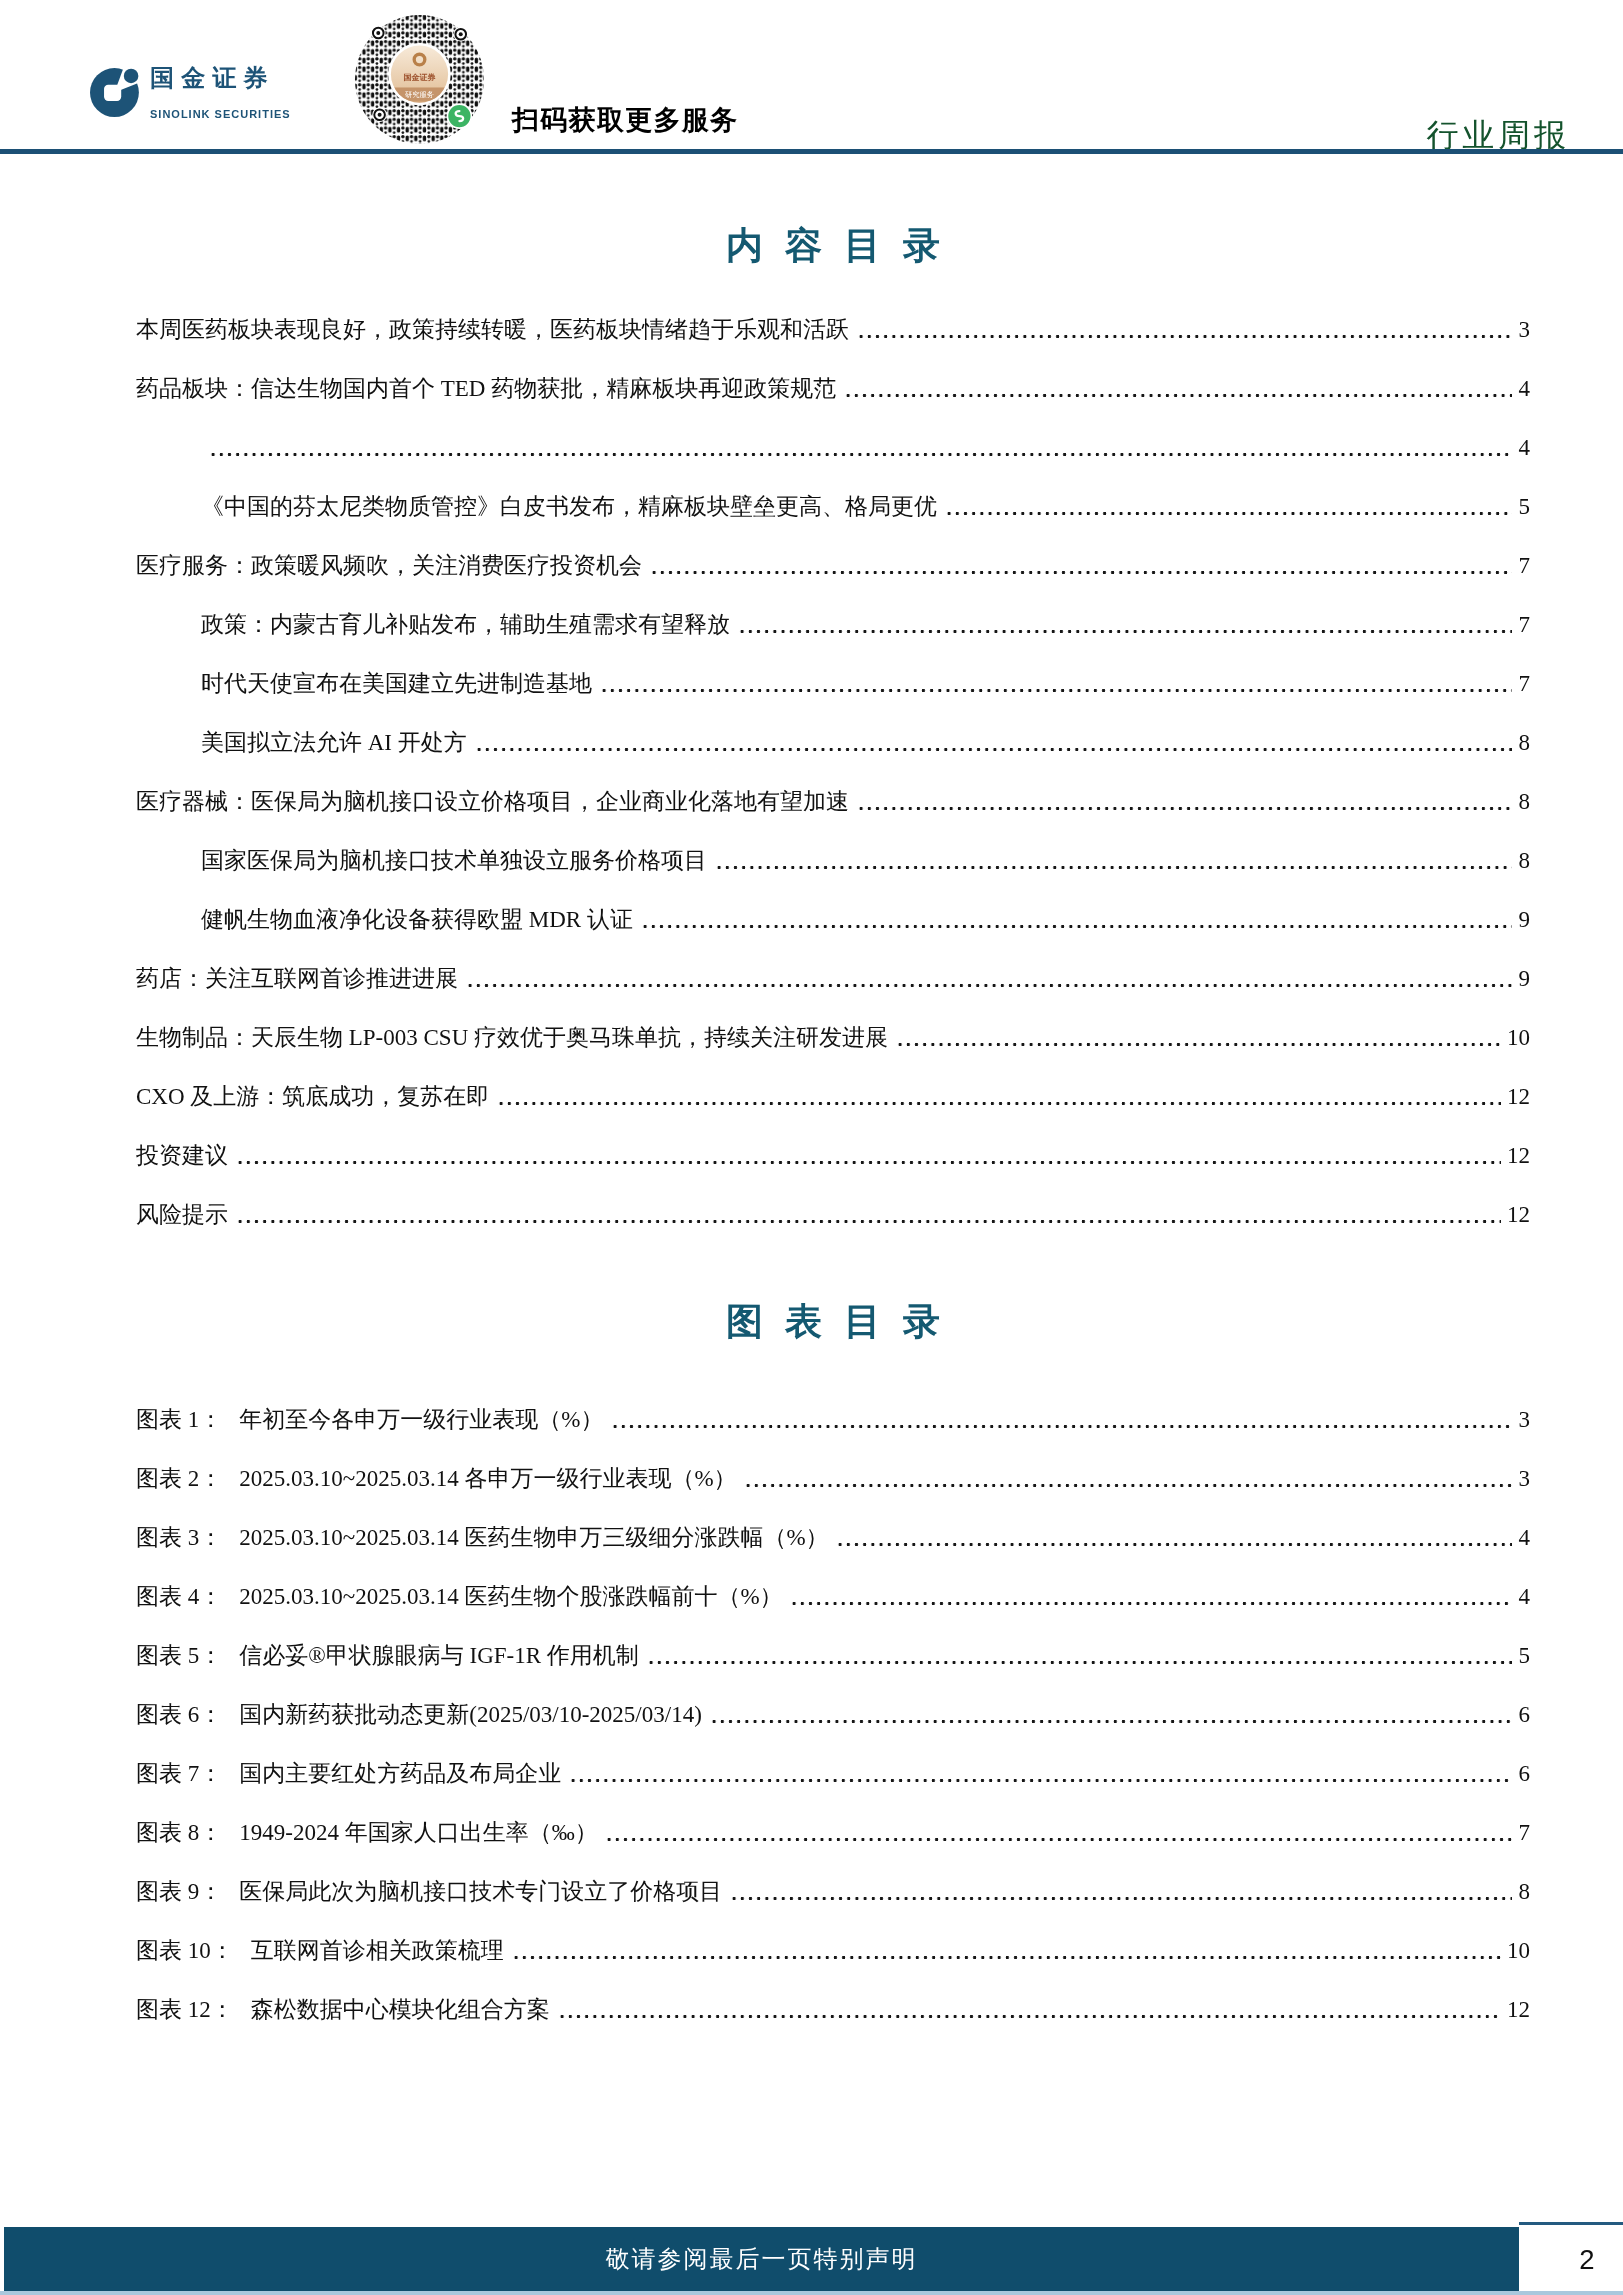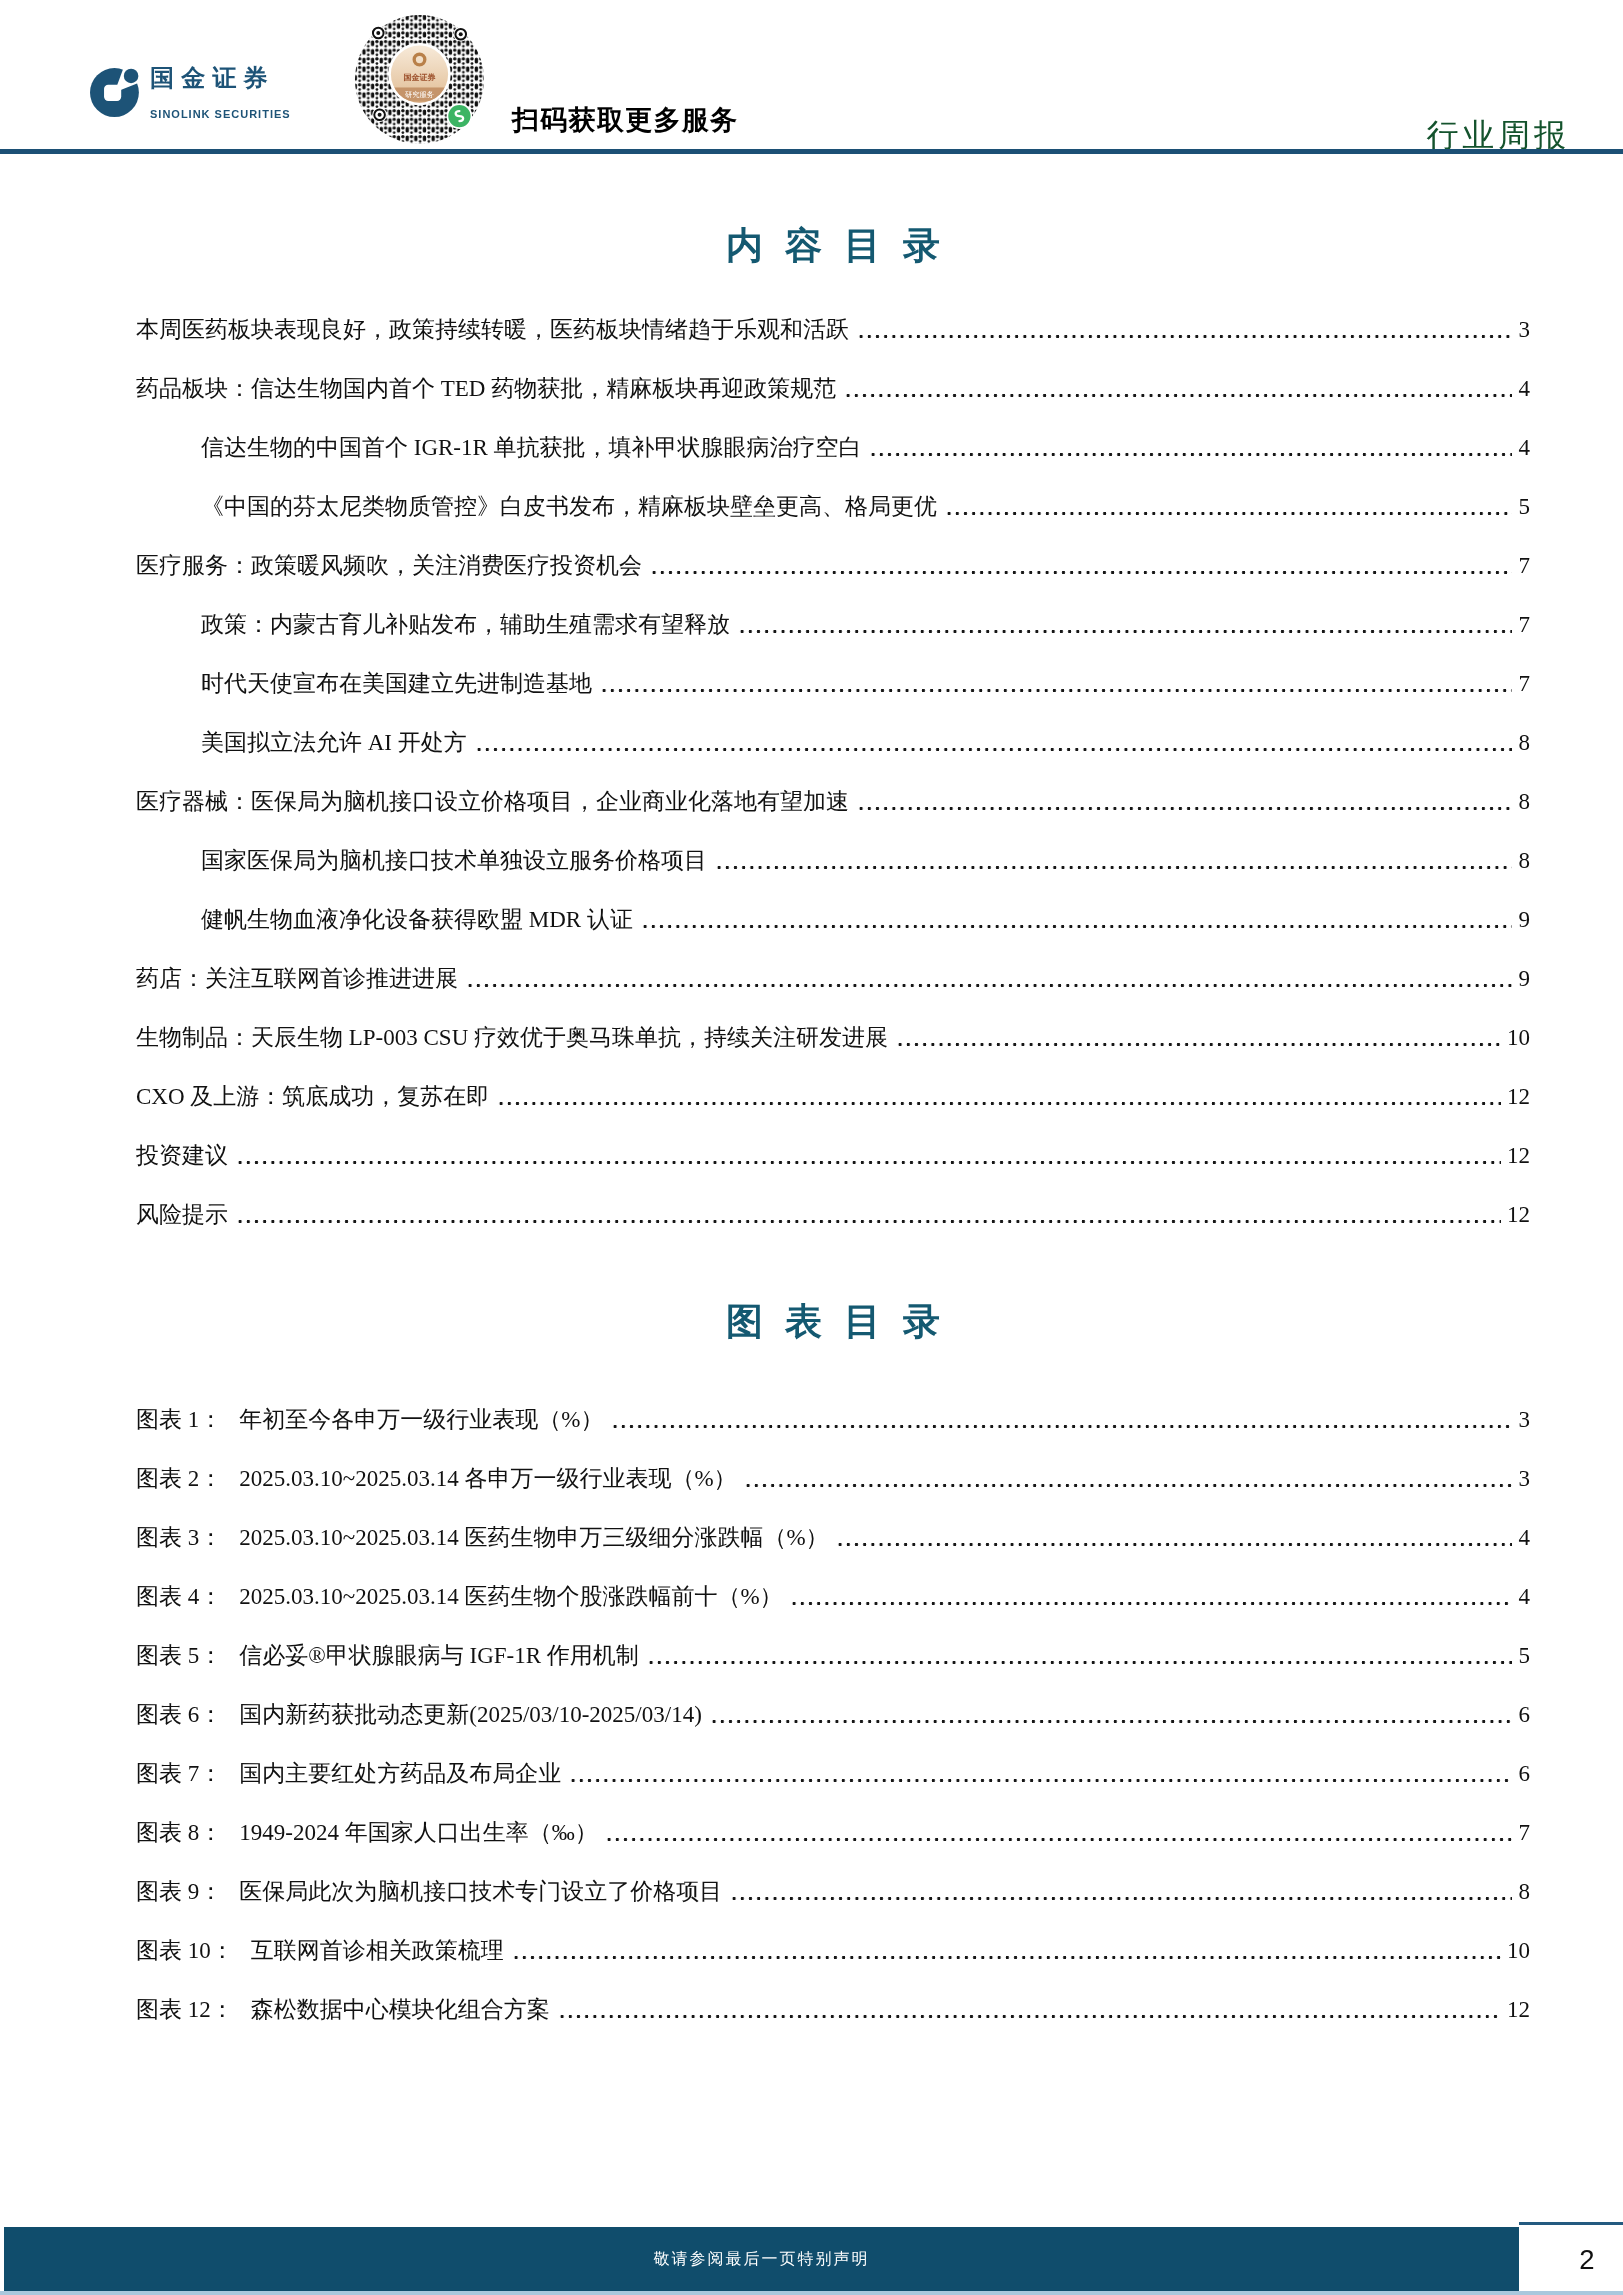--- a/index.html
+++ b/index.html
@@ -31,21 +31,21 @@
   .toc-row.indent{padding-left:65px;}
   .toc-text,.fig-label{white-space:nowrap;}
   .fig-label{margin-right:17px;}
   .leader{flex:1 1 auto;height:9.2px;margin:0 6.5px 2.6px 7.8px;
           background-image:radial-gradient(circle,#161616 1.4px,transparent 1.9px);
           background-size:8.2px 9.2px;background-repeat:repeat-x;background-position:left center;}
   .toc-page{white-space:nowrap;}
   
   .footer-bar{position:absolute;left:3.9px;top:2227px;width:1515px;height:64px;background:#104d6c;
               display:flex;align-items:center;justify-content:center;}
-  .footer-bar span{color:#fff;font-size:16px;letter-spacing:2px;text-align:center;}
+  .footer-bar span{color:#fff;font-size:24px;letter-spacing:2px;text-align:center;}
   .page-num-box{position:absolute;left:1519px;right:0;top:2222px;height:69px;background:#fff;
                 border-top:3.9px solid #235a80;display:flex;align-items:center;justify-content:center;}
   .page-num-box span{font-size:27.5px;color:#111;font-family:"Liberation Sans","DejaVu Sans",sans-serif;}
   .bottom-line{position:absolute;left:0;right:0;top:2291px;height:4.6px;background:#aac8dd;}
 </style>
 </head>
 <body>
 
 <div class="page">
 
@@ -121,21 +121,20 @@
           <span class="toc-text">本周医药板块表现良好，政策持续转暖，医药板块情绪趋于乐观和活跃</span>
           <span class="leader"></span>
           <span class="toc-page">3</span>
         </div>
         <div class="toc-row">
           <span class="toc-text">药品板块：信达生物国内首个 TED 药物获批，精麻板块再迎政策规范</span>
           <span class="leader"></span>
           <span class="toc-page">4</span>
         </div>
         <div class="toc-row indent">
-          <span class="toc-text">信达生物的中国首个 IGR-1R 单抗获批，填补甲状腺眼病治疗空白</span>
           <span class="leader"></span>
           <span class="toc-page">4</span>
         </div>
         <div class="toc-row indent">
           <span class="toc-text">《中国的芬太尼类物质管控》白皮书发布，精麻板块壁垒更高、格局更优</span>
           <span class="leader"></span>
           <span class="toc-page">5</span>
         </div>
         <div class="toc-row">
           <span class="toc-text">医疗服务：政策暖风频吹，关注消费医疗投资机会</span>

